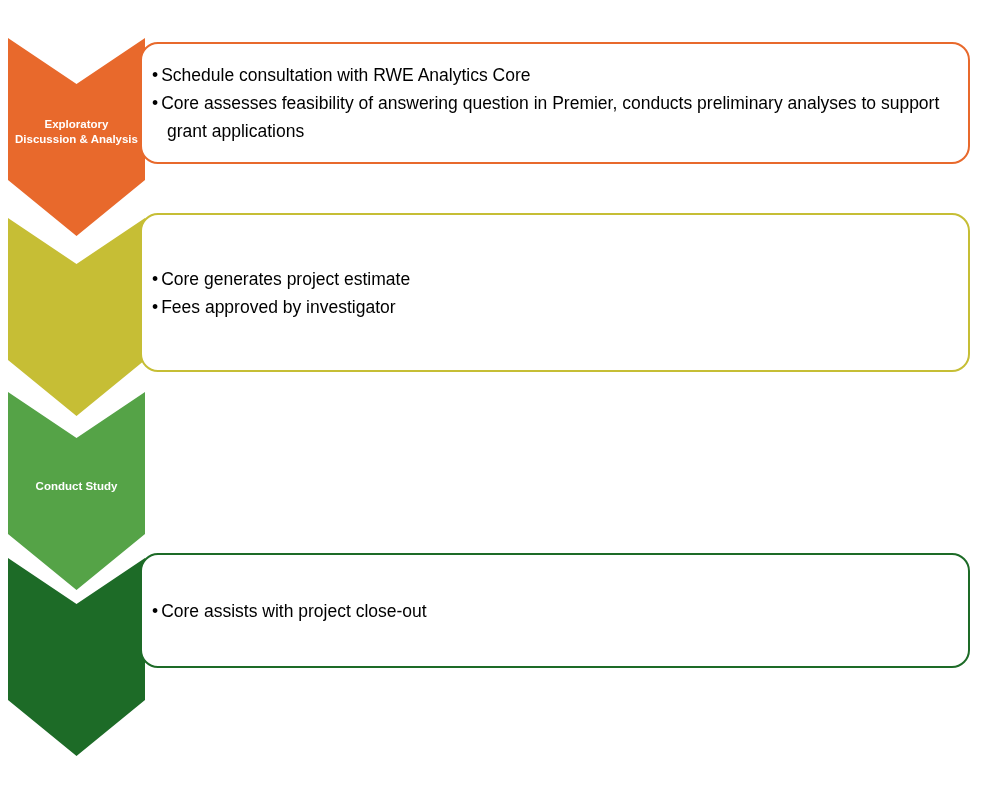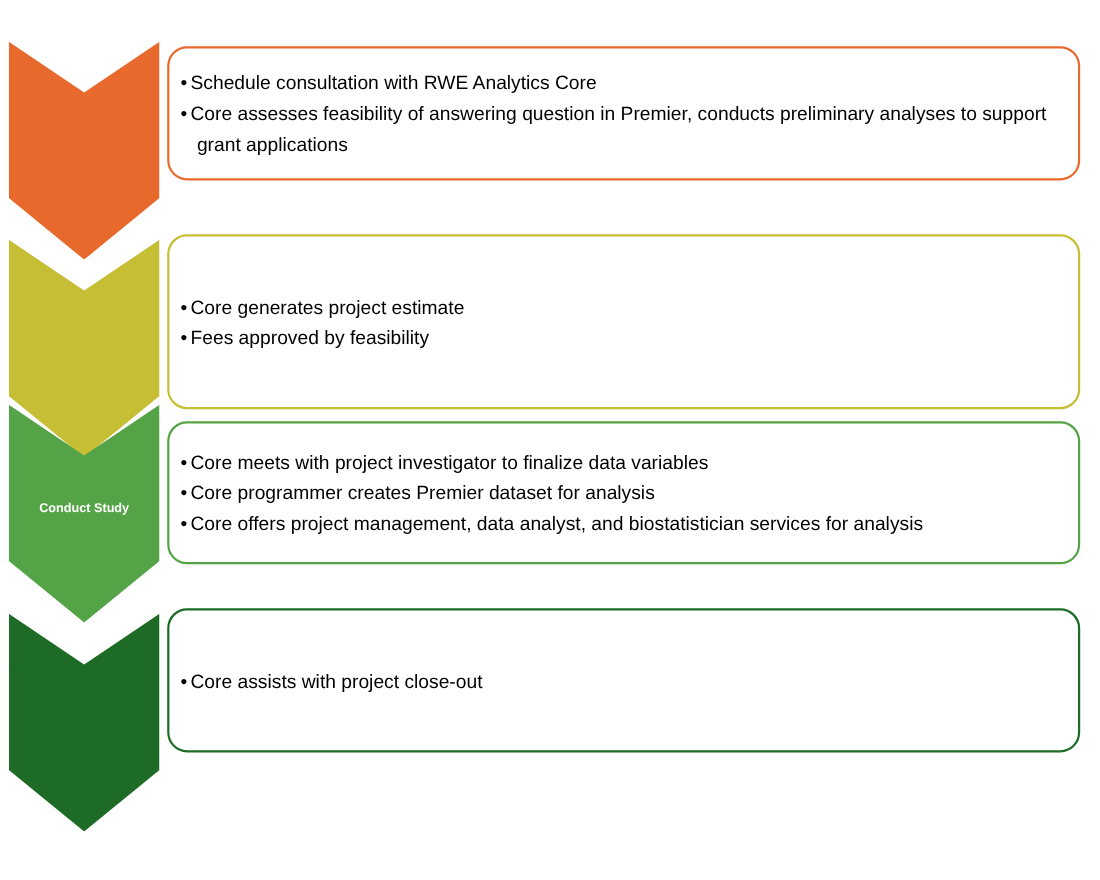--- a/index.html
+++ b/index.html
@@ -8,75 +8,69 @@
     font-family:"Liberation Sans",sans-serif;color:#000;overflow:hidden;
   }
   .chevron{position:absolute;left:8px;width:137px;height:198px;}
   .chevron svg{position:absolute;inset:0;width:100%;height:100%;display:block;}
   .stage-label{
     position:absolute;top:48px;bottom:58px;left:6px;right:6px;
     display:flex;align-items:center;justify-content:center;text-align:center;
     color:#ffffff;font-weight:bold;font-size:11.5px;line-height:1.3;
   }
   .box{
-    position:absolute;left:152px;width:830px;background:#ffffff;
+    position:absolute;left:140px;width:830px;background:#ffffff;
     border:2.5px solid #000;border-radius:18px;box-sizing:border-box;
     display:flex;align-items:center;padding:10px 26px 10px 10px;
   }
   ul.bullets{margin:0;padding:0;list-style:none;font-size:17.5px;line-height:1.6;}
   ul.bullets li{padding-left:15px;text-indent:-15px;}
   ul.bullets li::before{content:"\2022";margin-right:3px;}
 </style>
 </head>
 <body>
 
 <div class="canvas">
 
   <div class="chevron" style="top:38px;">
     <svg viewBox="0 0 137 198" preserveAspectRatio="none">
       <polygon points="0,0 68.5,46 137,0 137,142 68.5,198 0,142" fill="#E8692C"></polygon>
     </svg>
+    <div class="stage-label">Exploratory Discussion &amp; Analysis</div>
   </div>
   <div class="box" style="top: 42px; height: 122px; border-color: rgb(232, 105, 44);">
     <ul class="bullets">
       <li>Schedule consultation with RWE Analytics Core</li>
       <li>Core assesses feasibility of answering question in Premier, conducts preliminary analyses to support grant applications</li>
     </ul>
   </div>
 
   <div class="chevron" style="top:218px;">
     <svg viewBox="0 0 137 198" preserveAspectRatio="none">
       <polygon points="0,0 68.5,46 137,0 137,142 68.5,198 0,142" fill="#C6BE35"></polygon>
     </svg>
   </div>
   <div class="box" style="top: 213px; height: 159px; border-color: rgb(198, 190, 53);">
     <ul class="bullets">
       <li>Core generates project estimate</li>
-      <li>Fees approved by feasibility</li>
+      <li>Fees approved by investigator</li>
     </ul>
   </div>
 
-  <div class="chevron" style="top:368px;">
+  <div class="chevron" style="top:392px;">
     <svg viewBox="0 0 137 198" preserveAspectRatio="none">
       <polygon points="0,0 68.5,46 137,0 137,142 68.5,198 0,142" fill="#55A347"></polygon>
     </svg>
     <div class="stage-label">Conduct Study</div>
-  </div>
-  <div class="box" style="top: 383px; height: 130px; border-color: rgb(85, 163, 71);">
-    <ul class="bullets">
-      <li>Core meets with project investigator to finalize data variables</li>
-      <li>Core programmer creates Premier dataset for analysis</li>
-      <li>Core offers project management, data analyst, and biostatistician services for analysis</li>
-    </ul>
   </div>
 
   <div class="chevron" style="top:558px;">
     <svg viewBox="0 0 137 198" preserveAspectRatio="none">
       <polygon points="0,0 68.5,46 137,0 137,142 68.5,198 0,142" fill="#1D6B27"></polygon>
     </svg>
   </div>
-  <div class="box" style="top: 553px; height: 131px; border-color: rgb(29, 107, 39);">
+  <div class="box" style="top: 553px; height: 115px; border-color: rgb(29, 107, 39);">
     <ul class="bullets">
       <li>Core assists with project close-out</li>
     </ul>
   </div>
 
 </div>
 
 </body></html>

